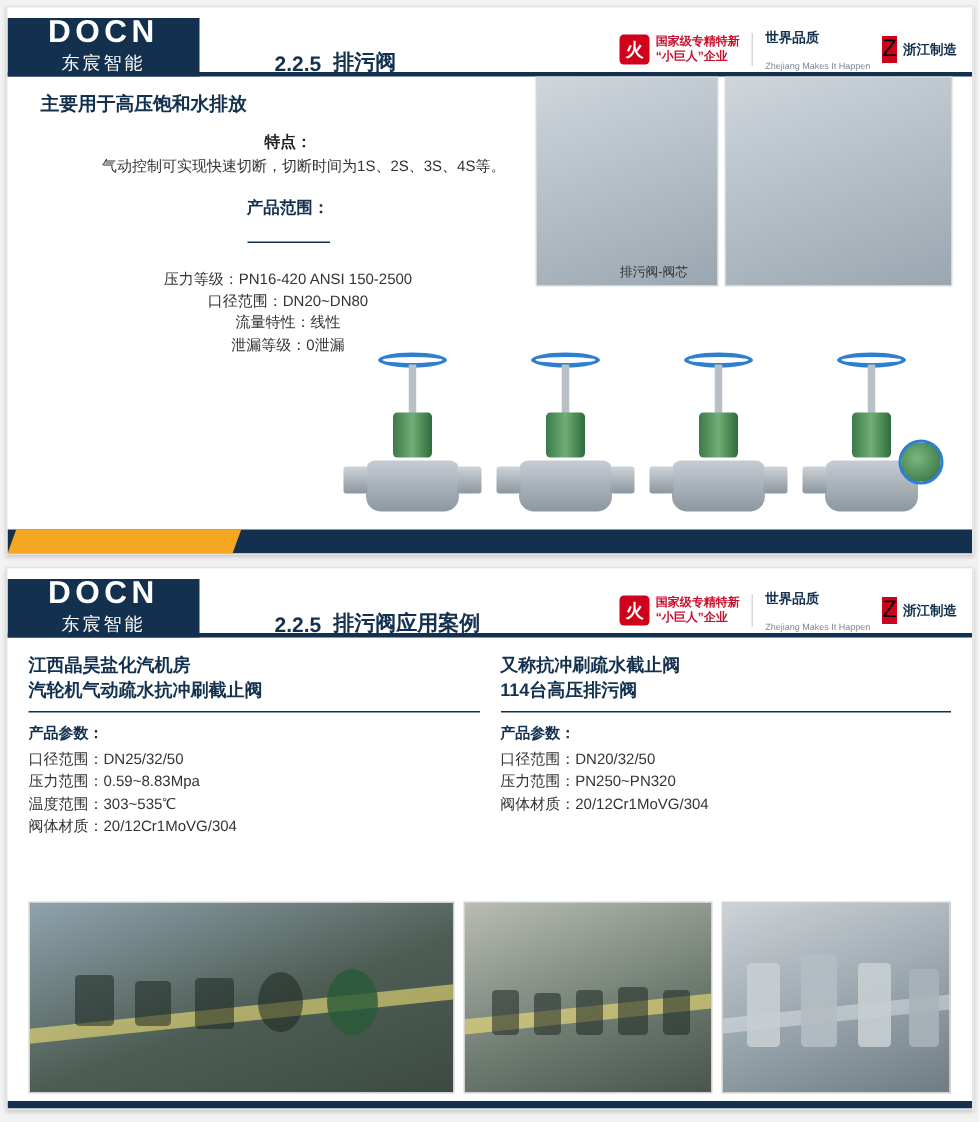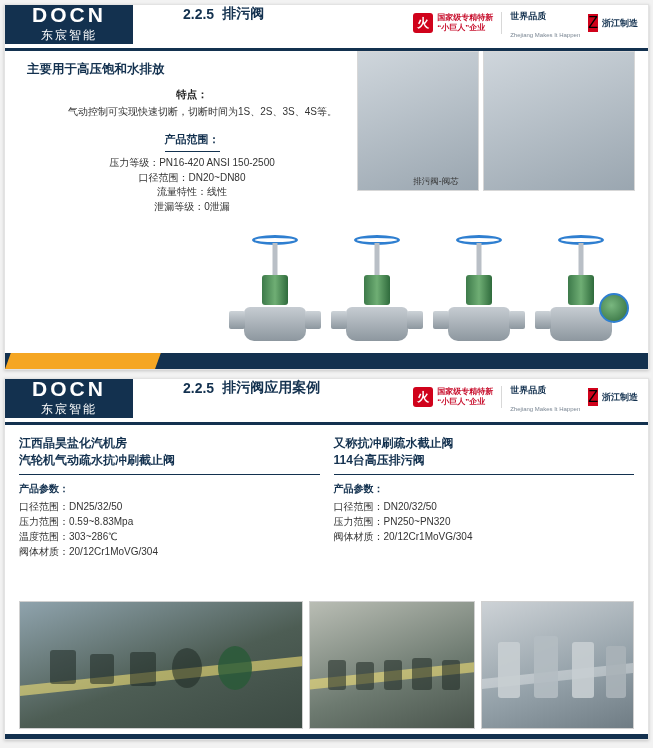--- a/index.html
+++ b/index.html
@@ -29,21 +29,21 @@
   }
   .slide-1 { height: 366px; }
   .slide-2 { height: 362px; }
 
   
   .hdr {
     position: relative;
     height: 46px;
     background: #ffffff;
     display: flex;
-    align-items: flex-start;
+    align-items: flex-end;
   }
   .hdr-logo {
     width: 128px;
     background: #13314f;
     display: flex;
     flex-direction: column;
     align-items: center;
     justify-content: center;
     color: #fff;
     position: relative;
@@ -126,22 +126,22 @@
     color: #333;
     line-height: 15px;
     text-indent: 21px;
     margin-bottom: 5px;
   }
   .prod-block { margin-top: 10px; }
   .prod-title {
     font-size: 11px; font-weight: bold; color: #13314f;
     border-bottom: 1px solid #13314f;
     display: inline-block;
-    padding-bottom: 4px;
-    margin-bottom: 4px;
+    padding-bottom: 15px;
+    margin-bottom: 18px;
   }
   .prod-line { font-size: 10px; color: #333; line-height: 14.5px; }
 
   
   .photo {
     border: 1px solid #d7d7d7;
     background: linear-gradient(160deg,#cfd6dc,#9aa6b0);
     position: relative;
     overflow: hidden;
   }
@@ -392,21 +392,21 @@
     <div class="s2-body">
       <div class="case">
         <div class="case-title">
           <span>江西晶昊盐化汽机房</span><br>
           <span>汽轮机气动疏水抗冲刷截止阀</span>
         </div>
         <div class="case-params">
           <div class="h">产品参数：</div>
           <div class="p">口径范围：DN25/32/50</div>
           <div class="p">压力范围：0.59~8.83Mpa</div>
-          <div class="p">温度范围：303~286℃</div>
+          <div class="p">温度范围：303~535℃</div>
           <div class="p">阀体材质：20/12Cr1MoVG/304</div>
         </div>
       </div>
 
       <div class="case">
         <div class="case-title">
           <span>又称抗冲刷疏水截止阀</span><br>
           <span>114台高压排污阀</span>
         </div>
         <div class="case-params">

